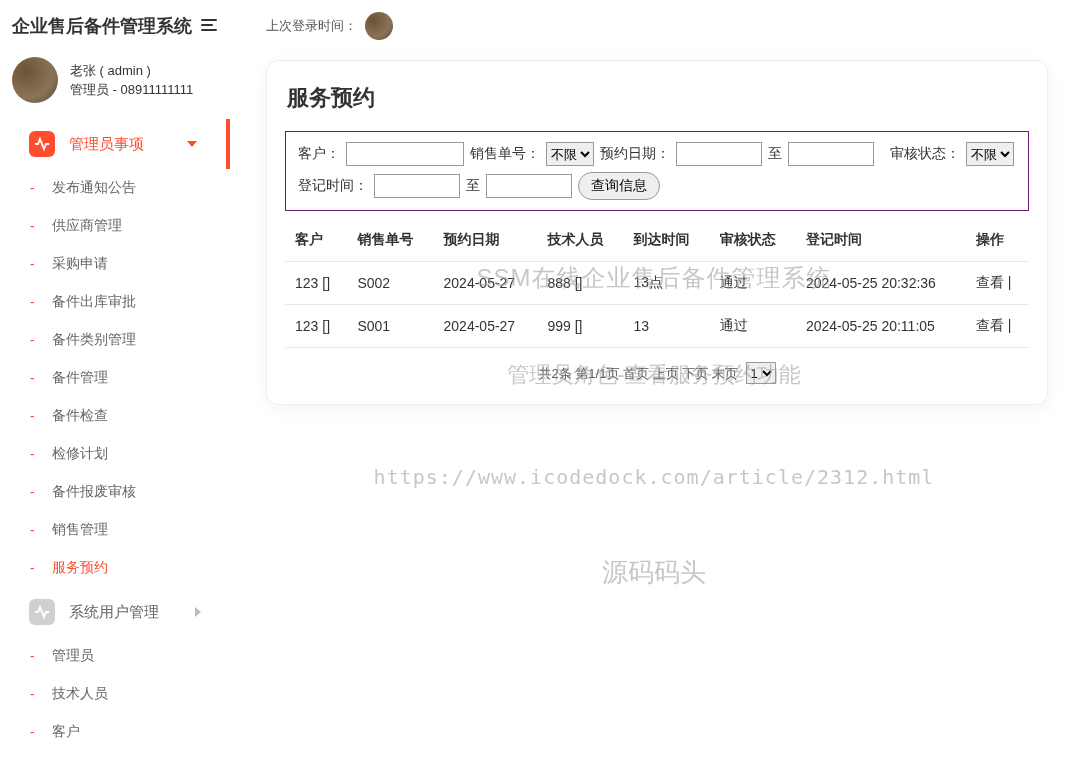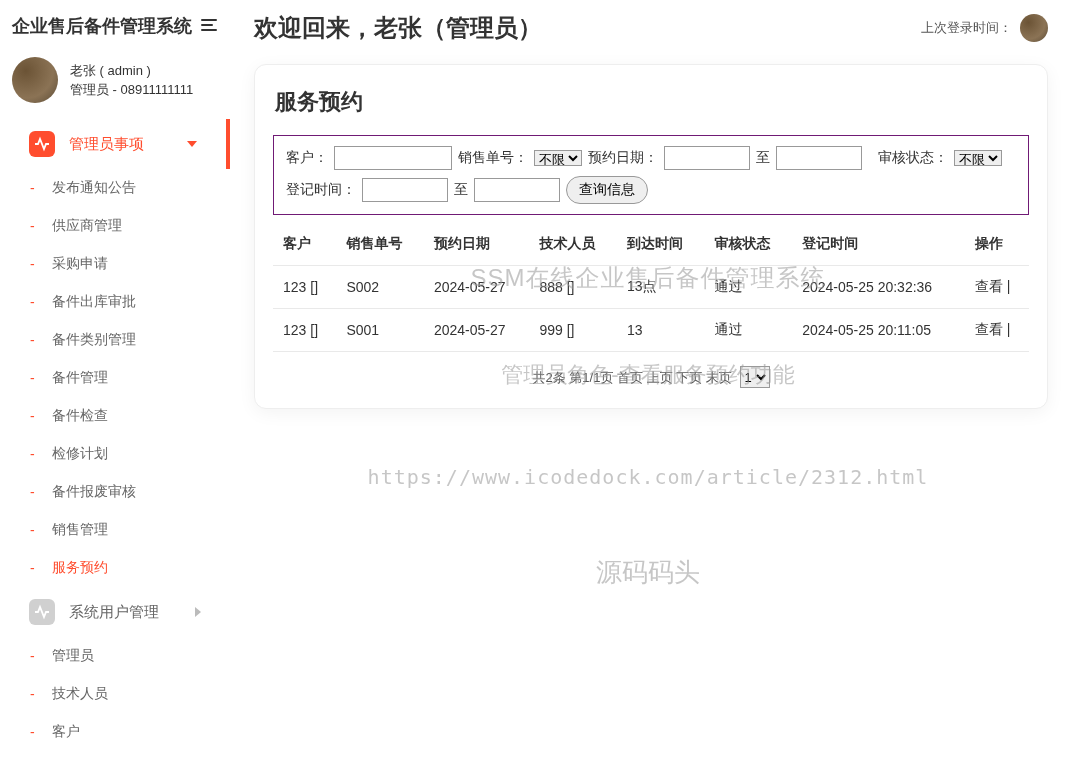--- a/index.html
+++ b/index.html
@@ -1,17 +1,17 @@
 <!DOCTYPE html>
 <html><head>
 <meta charset="utf-8">
 <style>
   * { box-sizing: border-box; margin: 0; padding: 0; }
   body { font-family: "Microsoft YaHei", Arial, sans-serif; font-size: 14px; color: #333; background: #fff; }
-  .layout { display: flex; width: 1066px; min-height: 778px; }
+  .layout { display: flex; width: 1066px; min-height: 778px; gap: 12px; }
   .sidebar { width: 230px; flex-shrink: 0; padding-right: 0; }
   .brand-row { display: flex; align-items: center; padding: 12px 8px 8px 12px; }
   .brand-title { font-size: 18px; font-weight: 700; line-height: 1.4; flex: 1; }
   .toggle-icon { font-size: 18px; padding: 4px; }
   .user-block { display: flex; align-items: center; padding: 8px 12px 16px 12px; }
   .avatar { width: 46px; height: 46px; border-radius: 50%; background: #8b7355; background-image: radial-gradient(circle at 30% 30%, #6b5335, #8b7355 60%, #5a4a35); flex-shrink: 0; }
   .avatar-sm { width: 28px; height: 28px; border-radius: 50%; background: #8b7355; background-image: radial-gradient(circle at 30% 30%, #6b5335, #8b7355 60%, #5a4a35); flex-shrink: 0; }
   .user-text { margin-left: 12px; line-height: 1.5; font-size: 13px; }
   .menu-section { border-right: 4px solid #ff4d2e; background: #fff; }
   .menu-header { display: flex; align-items: center; padding: 12px 29px; color: #ff4d2e; font-size: 15px; cursor: pointer; }
@@ -30,21 +30,21 @@
   .topbar { display: flex; align-items: center; margin-bottom: 20px; }
   .welcome { font-size: 24px; font-weight: 700; flex: 1; }
   .login-time { font-size: 13px; color: #555; margin-right: 8px; }
   .card { border: 1px solid #eee; border-radius: 12px; box-shadow: 0 4px 18px rgba(0,0,0,0.05); padding: 16px 18px; position: relative; background: #fff; }
   .card-title { font-size: 22px; font-weight: 600; margin: 6px 0 18px 2px; }
   .filter-box { border: 1px solid #701a75; padding: 10px 12px; margin-bottom: 8px; display: flex; flex-wrap: wrap; align-items: center; gap: 6px 6px; }
   .filter-label { font-size: 14px; white-space: nowrap; }
   .filter-input { border: 1px solid #999; height: 24px; padding: 0 4px; font-size: 13px; }
   .filter-input.w130 { width: 118px; }
   .filter-input.w90 { width: 86px; }
-  .filter-select { border: 1px solid #999; height: 16px; font-size: 13px; background: #efefef; }
+  .filter-select { border: 1px solid #999; height: 24px; font-size: 13px; background: #efefef; }
   .filter-btn { border: 1px solid #999; background: #efefef; height: 28px; padding: 0 12px; font-size: 14px; cursor: pointer; border-radius: 14px; }
   table.data { width: 100%; border-collapse: collapse; }
   table.data th, table.data td { text-align: left; padding: 12px 10px; border-bottom: 1px solid #e9e9e9; font-size: 14px; }
   table.data th { font-weight: 700; }
   .pager { text-align: center; padding: 14px 0 4px; font-size: 13px; color: #555; }
   .pager select { border: 1px solid #999; height: 22px; font-size: 13px; margin-left: 4px; }
   .watermark { position: absolute; left: 0; right: 0; pointer-events: none; color: #999; opacity: 0.55; text-align: center; font-weight: 500; }
   .wm1 { top: 262px; font-size: 24px; letter-spacing: 1px; }
   .wm2 { top: 360px; font-size: 22px; }
   .wm3 { top: 465px; font-size: 20px; font-family: monospace; letter-spacing: 1px; }
@@ -156,21 +156,20 @@
         </li>
         <li class="menu-item">
           <span class="dash">-</span>
           <span>客户</span>
         </li>
       </ul>
   </aside>
 
   <main class="main">
     <div class="topbar">
-      <div class="welcome">欢迎回来，老张（管理员）</div>
       <span class="login-time">上次登录时间：</span>
       <div class="avatar-sm"></div>
     </div>
 
     <div class="card">
       <div class="card-title">服务预约</div>
 
       <div class="filter-box">
         <span class="filter-label">客户：</span>
         <input class="filter-input w130" style="">

